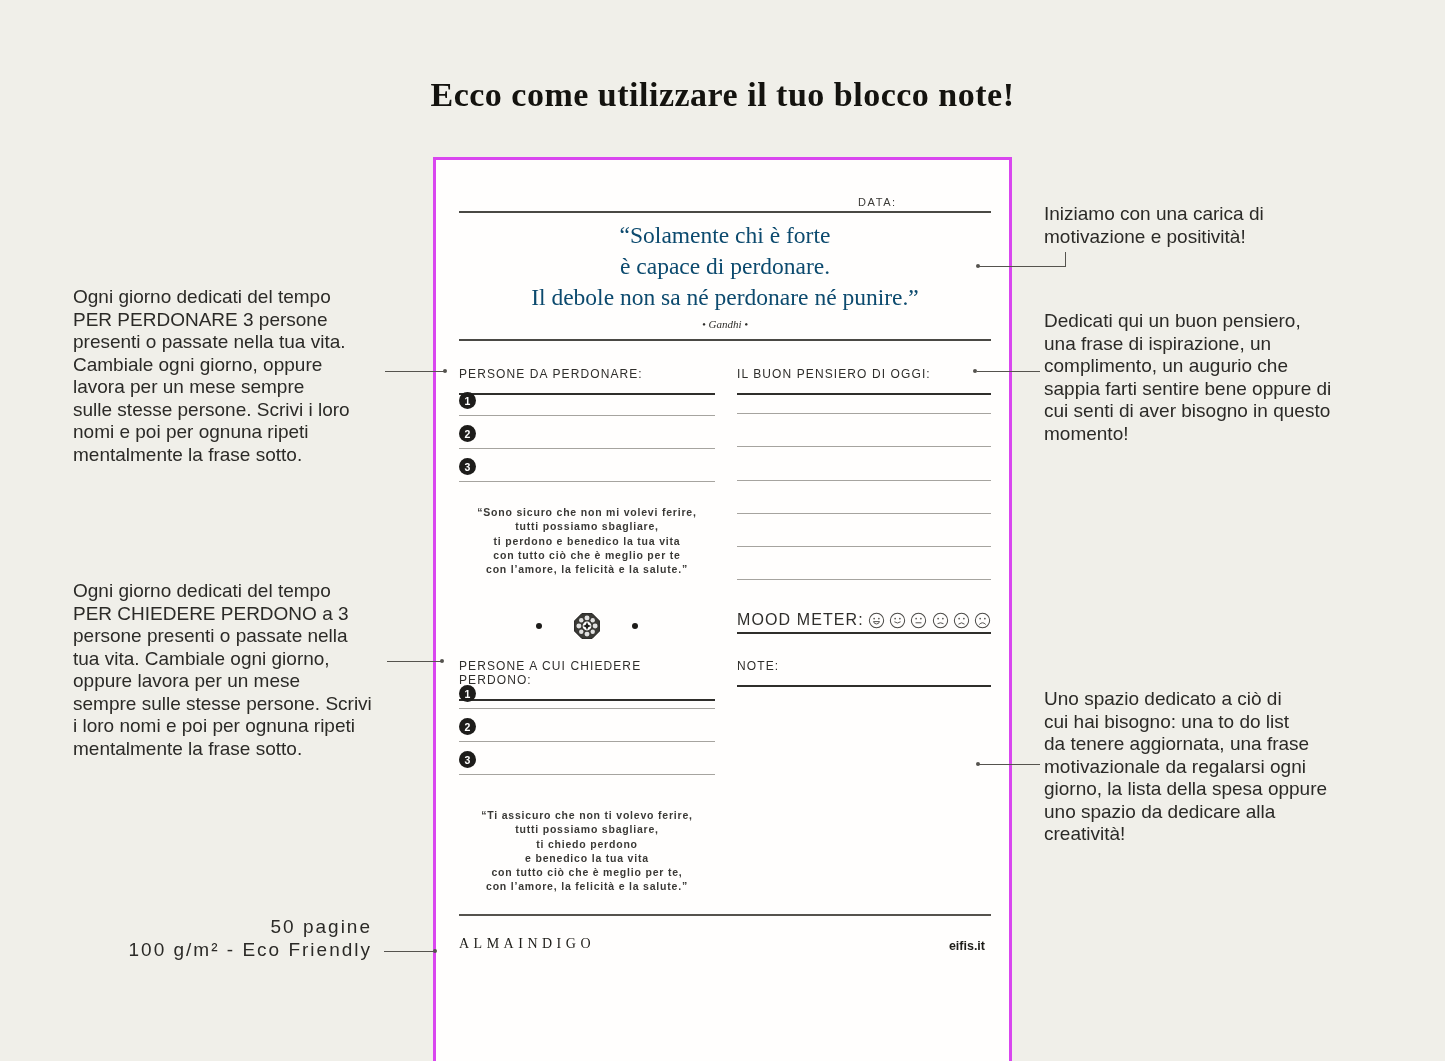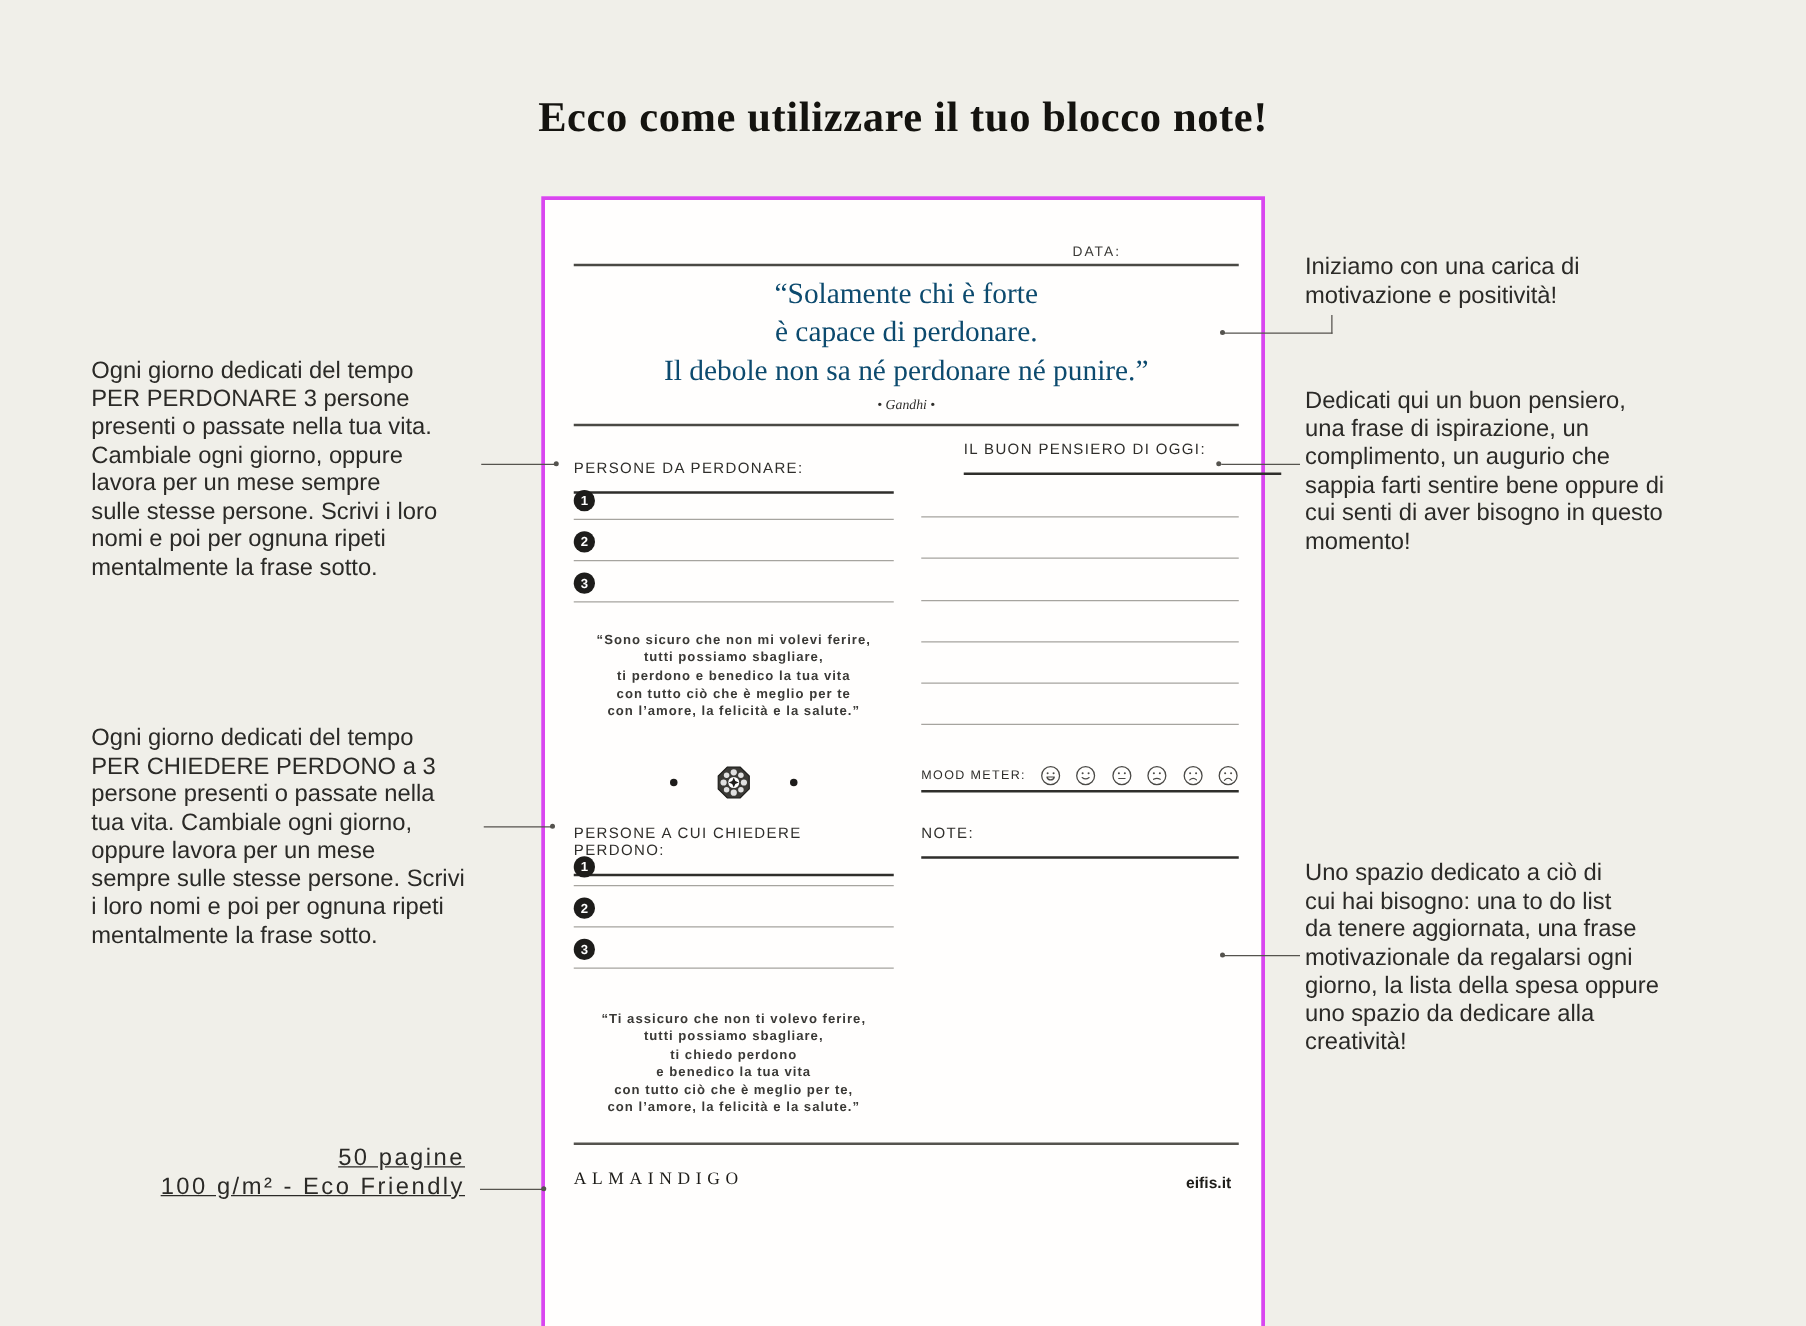--- a/index.html
+++ b/index.html
@@ -43,21 +43,21 @@
     font-size:11px;color:#2e2d2a;
   }
   .sec-header{
     font-size:12px;letter-spacing:1.1px;color:#2f2e2b;
     border-bottom:2px solid #2f2e2b;padding-bottom:12px;
   }
   .col-left{left:23px;width:256px;}
   .col-right{left:301px;width:254px;}
   .hdr-forgive{top:207px;}
   .hdr-ask{top:499px;}
-  .hdr-thought{top:192px;margin-left:34px;}
+  .hdr-thought{top:207px;}
   .hdr-note{top:499px;}
   .num-row{
     left:23px;width:256px;height:23px;
     border-bottom:1px solid #a6a49f;
   }
   .num-circle{
     position:absolute;left:0;top:0;width:17px;height:17px;border-radius:50%;
     background:#1d1c1a;color:#ffffff;font-size:10.5px;font-weight:700;
     display:flex;align-items:center;justify-content:center;
   }
@@ -72,33 +72,33 @@
     left:23px;top:444px;width:256px;height:44px;
     display:flex;align-items:center;justify-content:center;gap:24px;
   }
   .orn-dot{width:6px;height:6px;border-radius:50%;background:#1d1c1a;}
   .ruled-line{left:301px;width:254px;height:1px;background:#a6a49f;}
   .mood-row{
     left:301px;top:448px;width:254px;height:24px;
     border-bottom:2px solid #2f2e2b;
     display:flex;align-items:center;justify-content:space-between;
   }
-  .mood-label{font-size:10px;letter-spacing:1.1px;color:#2f2e2b;}
+  .mood-label{font-size:16px;letter-spacing:1.1px;color:#2f2e2b;}
   .mood-face{display:block;}
   .np-brand{
     left:23px;top:776px;
     font-family:"Liberation Serif", serif;font-size:14px;letter-spacing:4.5px;color:#1d1c18;
   }
   .np-site{right:24px;top:779px;font-size:12.5px;font-weight:700;color:#1d1c18;margin-left:30px;}
 
   
   .ann{position:absolute;font-size:19px;line-height:22.5px;color:#2b2a27;}
   .ann-forgive{left:73px;top:286px;width:330px;}
   .ann-ask{left:73px;top:580px;width:340px;}
-  .ann-specs{left:50px;top:915px;width:322px;text-align:right;letter-spacing:2px;line-height:23px;text-decoration:underline;}
+  .ann-specs{left:50px;top:915px;width:322px;text-align:right;letter-spacing:2px;line-height:23px;}
   .ann-motivation{left:1044px;top:203px;width:330px;}
   .ann-thought{left:1044px;top:310px;width:340px;}
   .ann-notes{left:1044px;top:688px;width:340px;}
 
   
   .conn{position:absolute;background:#55534e;}
   .conn-dot{position:absolute;width:4px;height:4px;border-radius:50%;background:#55534e;}
 </style>
 </head>
 <body>

